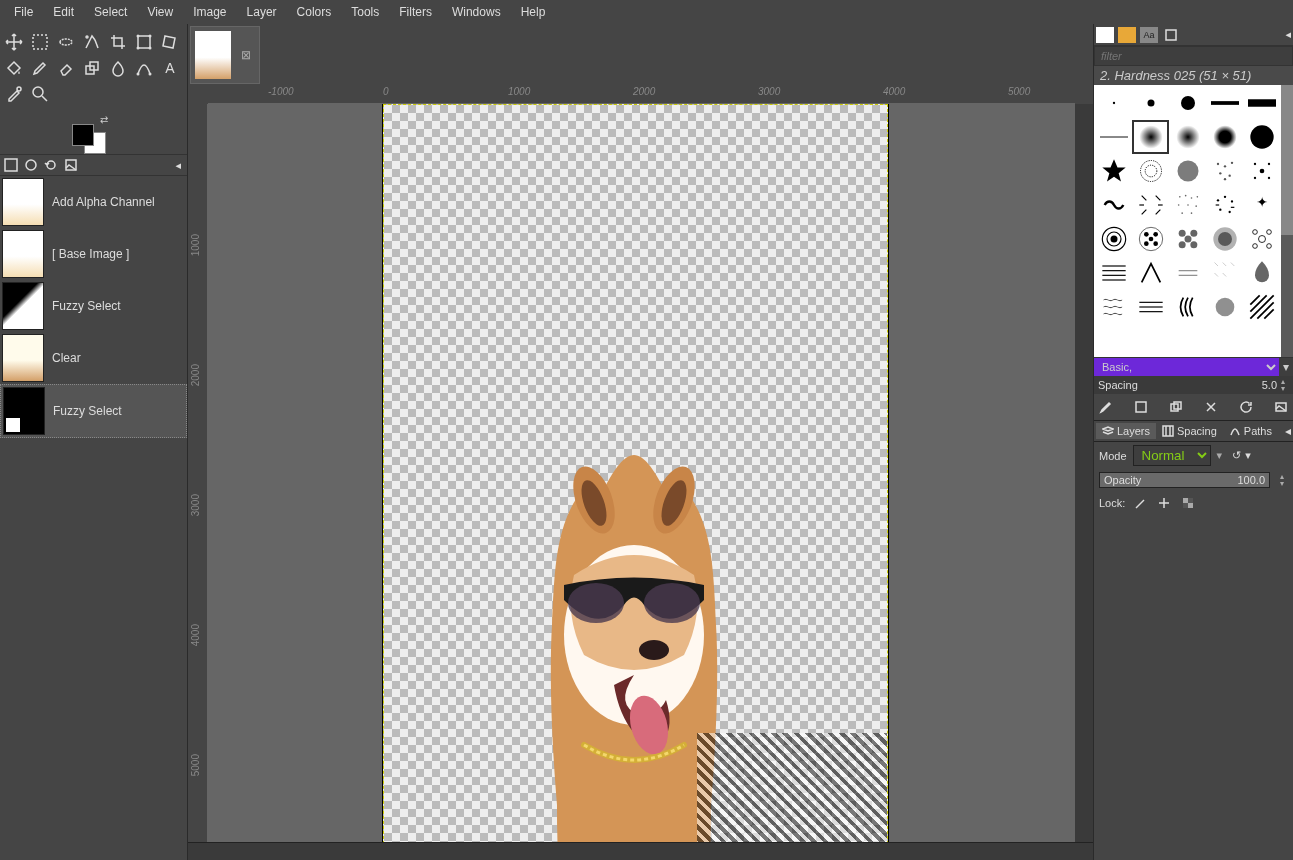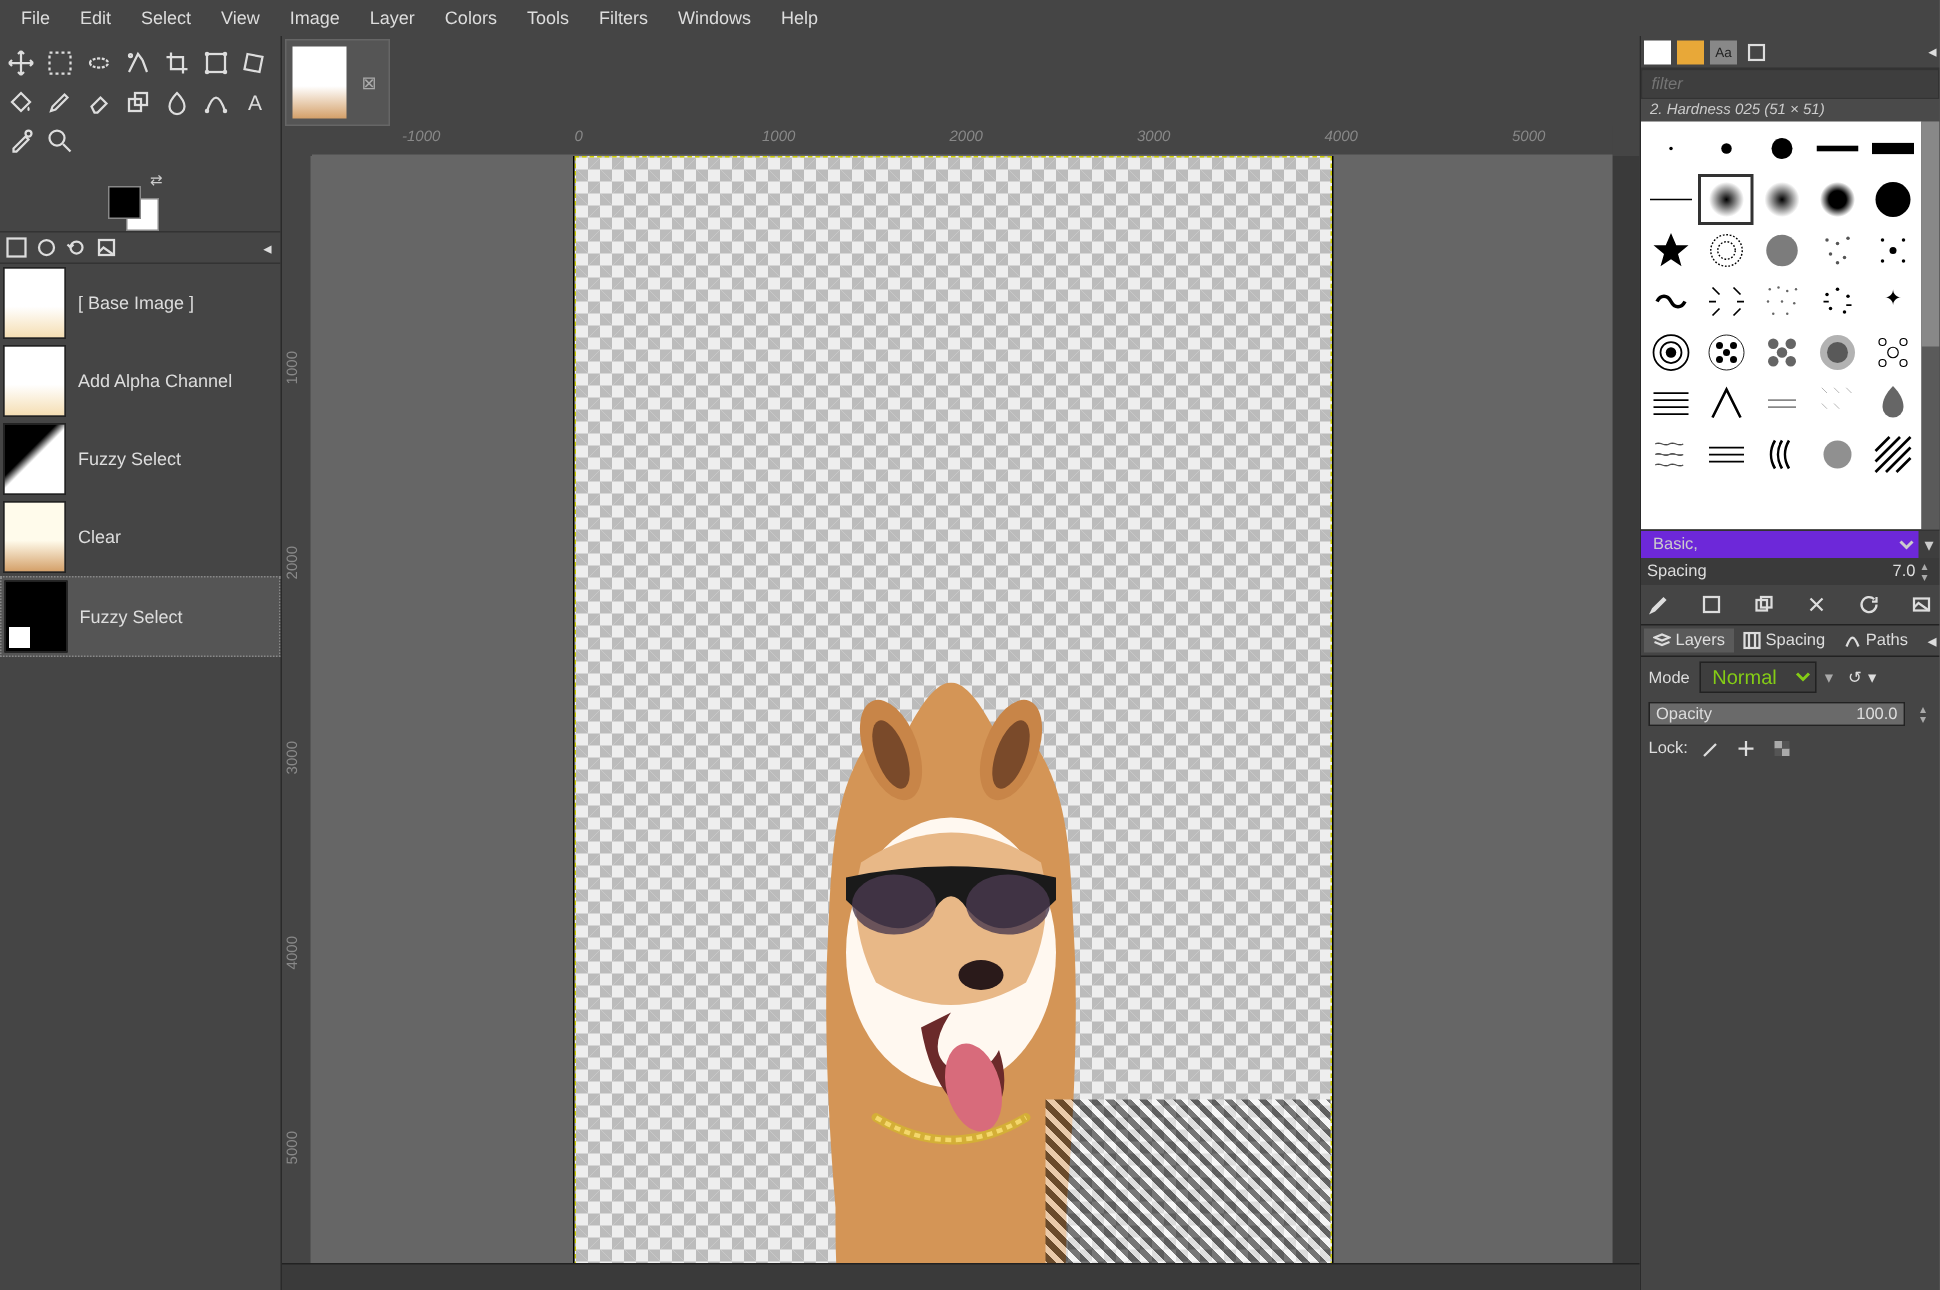--- a/index.html
+++ b/index.html
@@ -72,21 +72,21 @@
 .right-panel { width: 200px; background: #454545; display: flex; flex-direction: column; border-left: 1px solid #2a2a2a; }
 .rp-tabs { height: 22px; display: flex; align-items: center; padding: 2px; border-bottom: 1px solid #333; }
 .rp-tab-btn { width: 18px; height: 16px; margin-right: 4px; display:flex; align-items:center; justify-content:center; cursor:pointer; }
 .rp-tab-btn.sq-w{ background:#fff; }
 .rp-tab-btn.sq-o{ background:#e8a838; }
 .rp-tab-btn.sq-g{ background:#888; color:#222; font-size:9px; }
 .rp-config { margin-left: auto; font-size: 11px; }
 
 .brush-filter { border: 1px solid #333; }
 .brush-filter input { width: 100%; background: #3e3e3e; border: none; color: #999; padding: 3px 6px; font-style: italic; font-size: 11px; }
-.brush-name { padding: 2px 6px; font-style: italic; font-size: 10px; color: #ccc; background:#4a4a4a; }
+.brush-name { padding: 2px 6px; font-style: italic; font-size: 13px; color: #ccc; background:#4a4a4a; }
 .brush-grid-wrap { display:flex; height: 272px; }
 .brush-grid { flex:1; background: #fff; display: grid; grid-template-columns: repeat(5,1fr); grid-auto-rows: 34px; padding:1px; gap:0; overflow:hidden; }
 .brush-cell { border: 1px solid transparent; display:flex; align-items:center; justify-content:center; position:relative; }
 .brush-cell.sel { border: 2px solid #333; }
 .brush-cell svg { width: 28px; height: 28px; }
 .brush-scroll { width: 12px; background: #5a5a5a; position:relative; }
 .brush-scroll::before{ content:''; position:absolute; top:0; left:0; right:0; height:55%; background:#888; }
 .brush-preset-row { display:flex; align-items:center; background:#3e3e3e; border-top:1px solid #333; }
 .brush-preset-row select { flex:1; background:#6d28d9; border:none; color:#ccc; padding:2px 4px; font-size:11px; }
 .spacing-row { display:flex; align-items:center; justify-content:space-between; padding: 2px 4px; background:#3a3a3a; font-size:11px; }
@@ -261,25 +261,25 @@
             <rect class="ico" x="2" y="2" width="10" height="10"></rect>
             <path class="ico" d="M2 10l3-3 7 5"></path>
           </svg>
         </div>
       <div class="tool-opts-config">◂</div>
     </div>
 
     <div class="history">
     <div class="hist-item">
           <div class="hist-thumb ht-bi"></div>
-          <span>[ Base Image ]</span>
+          <span>Add Alpha Channel</span>
         </div>
         <div class="hist-item">
           <div class="hist-thumb ht-bi"></div>
-          <span>Add Alpha Channel</span>
+          <span>[ Base Image ]</span>
         </div>
         <div class="hist-item">
           <div class="hist-thumb ht-fz"></div>
           <span>Fuzzy Select</span>
         </div>
         <div class="hist-item">
           <div class="hist-thumb ht-cl"></div>
           <span>Clear</span>
         </div>
         <div class="hist-item sel">
@@ -649,21 +649,21 @@
       <div class="brush-scroll"></div>
     </div>
 
     <div class="brush-preset-row">
       <select><option>Basic,</option></select>
       <span style="padding:0 4px;color:#ccc;">▾</span>
     </div>
     <div class="spacing-row">
       <span>Spacing</span>
       <div class="val-spin">
-        <span>7.0</span>
+        <span>5.0</span>
         <div class="up-down">
             <span>▴</span>
             <span>▾</span>
           </div>
       </div>
     </div>
     <div class="brush-tools-row">
       <div class="bt">
           <svg width="14" height="14" viewBox="0 0 14 14">
             <path class="ico" d="M2 12l2-1 7-7-1-1-7 7z"></path>

